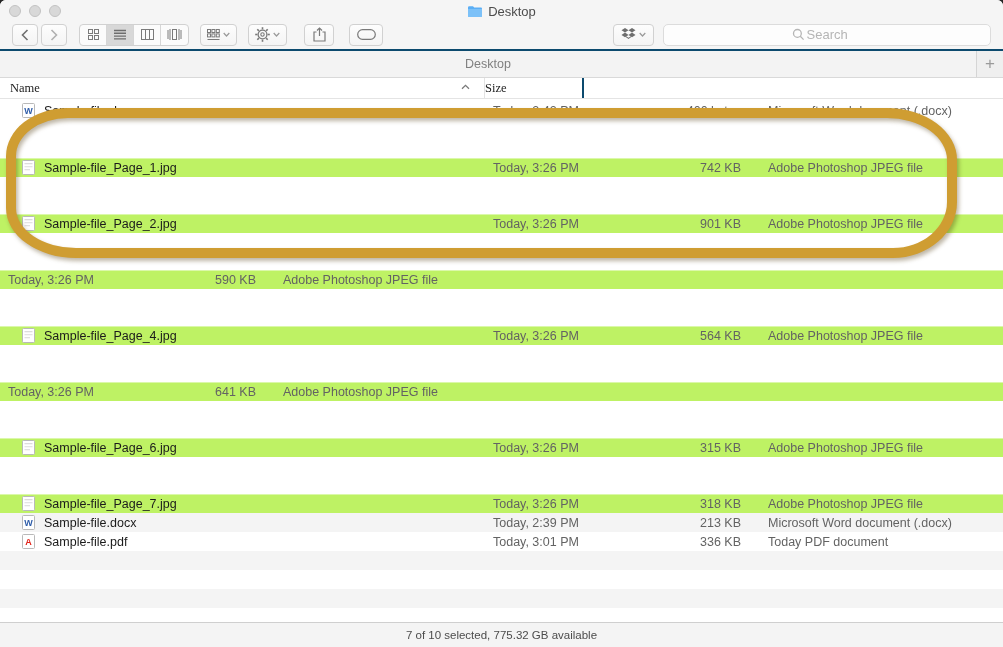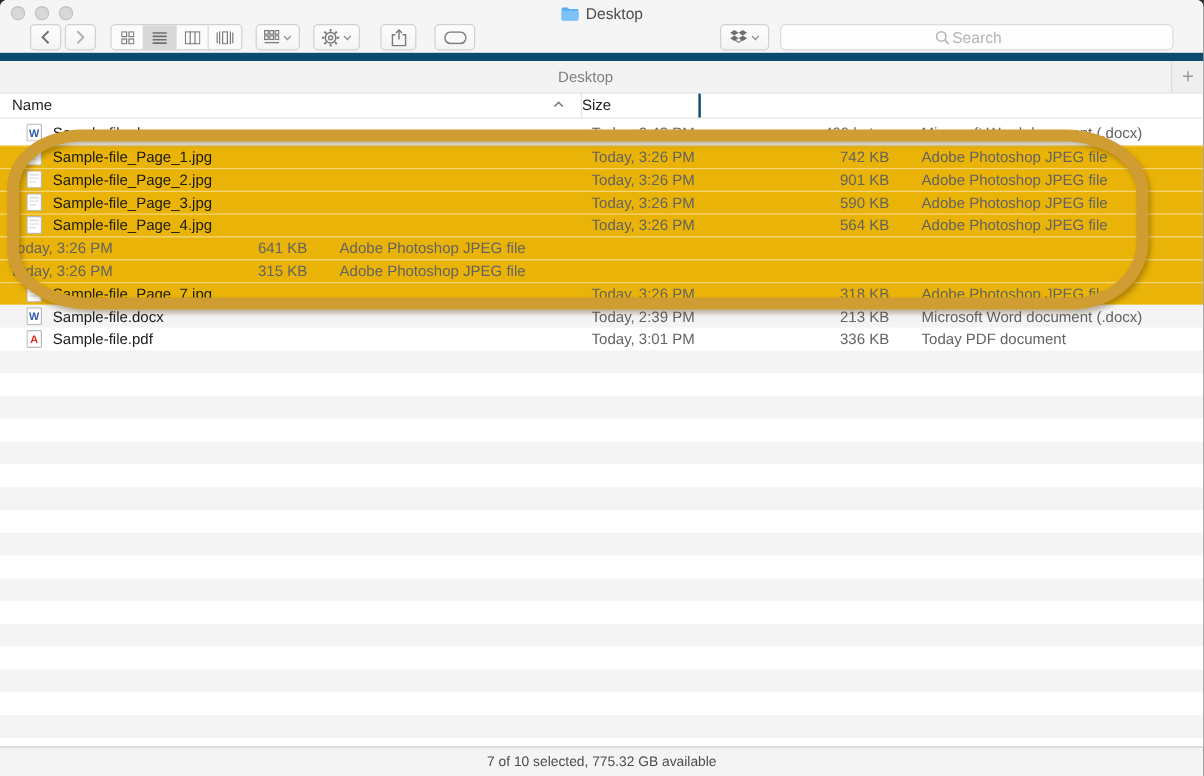--- a/index.html
+++ b/index.html
@@ -9,22 +9,22 @@
     border-radius:6px 6px 0 0; overflow:hidden;
     -webkit-font-smoothing:antialiased;
   }
   
   #titlebar { position:relative; height:20px; background:#f5f5f5; }
   .traffic { position:absolute; top:5px; left:9px; display:flex; gap:8px; }
   .traffic span { width:12px; height:12px; border-radius:50%; background:#d8d8d8; border:1px solid #c2c2c2; display:block; }
   .win-title { height:100%; display:flex; align-items:center; justify-content:center; gap:5px;
     font-size:13px; color:#4c4c4c; font-weight:400; padding-top:3px;}
   
-  #toolbar { height:31px; background:#f5f5f5; border-bottom:7px solid #0c4a6e;
-    display:flex; align-items:flex-start; padding:0 25px; }
+  #toolbar { height:31px; background:#f5f5f5; border-bottom:2px solid #0c4a6e;
+    display:flex; align-items:center; padding:0 12px; }
   .tb-btn { height:22px; border:1px solid #d1d1d1; border-radius:4px;
     background:linear-gradient(#fdfdfd,#f4f4f4); display:flex; align-items:center;
     justify-content:center; color:#7e7e7e; cursor:default; }
   .nav { width:26px; font-size:14px; }
   .nav.fwd { color:#b0b0b0; margin-left:3px; }
   .seg-group { display:flex; margin-left:12px; border:1px solid #d1d1d1; border-radius:4px; overflow:hidden; height:22px; background:#fbfbfb;}
   .seg { width:27px; height:100%; display:flex; align-items:center; justify-content:center; border-right:1px solid #d6d6d6; color:#7a7a7a; }
   .seg:last-child { border-right:none; }
   .seg.sel { background:#d8d8d8; }
   .dd { margin-left:11px; padding:0 6px; gap:3px; }
@@ -37,31 +37,31 @@
     font-size:13px; color:#555; font-family:"Liberation Sans", sans-serif; }
   .searchfield input::placeholder { color:#b5b5b5; opacity:1; }
   
   #tabbar { height:27px; background:#f1f1f1; border-bottom:1px solid #d9d9d9; display:flex; }
   .tab { flex:1; display:flex; align-items:center; justify-content:center;
     font-size:12.5px; color:#7f7f7f; border-right:1px solid #d5d5d5; background:#f3f3f3; }
   .addtab { width:26px; display:flex; align-items:center; justify-content:center;
     font-size:17px; color:#9a9a9a; background:#efefef; }
   
   #colheader { height:21px; background:#fff; border-bottom:1px solid #e4e4e4;
-    display:flex; align-items:center; font-size:12.5px; color:#222; }
+    display:flex; align-items:center; font-size:12.5px; color:#222;font-family:Liberation Serif, serif; }
   .ch { height:100%; display:flex; align-items:center; }
   .ch-name { width:485px; padding-left:10px; border-right:1px solid #e3e3e3; position:relative; }
   .sortcaret { position:absolute; right:14px; top:6px; color:#7a7a7a; }
   .ch-date { width:170px; padding-left:8px; border-right:1px solid #e3e3e3; }
   .ch-size { width:99px; padding-right:13px; border-right:2px solid #0c4a6e; }
   .ch-kind { flex:1; padding-left:14px; }
   
   #list { position:absolute; top:99px; left:0; right:0; bottom:25px; background:#fff; overflow:hidden; }
   .row { display:flex; align-items:center; height:19px; font-size:12.5px; }
-  .row.selected { background:#eab308; box-shadow:inset 0 1px 0 rgba(255,255,255,0.45); }
+  .row.selected { background:#bef264; box-shadow:inset 0 1px 0 rgba(255,255,255,0.45);margin-top:37px; }
   .row.stripe { background:#f4f4f4; }
   .row.clipped { height:22px; align-items:flex-start; }
   .row.clipped .cell { padding-top:1px; }
   .cell { display:flex; align-items:center; height:100%; overflow:hidden; white-space:nowrap; }
   .c-name { width:485px; padding-left:22px; gap:9px; color:#1b1b1b; }
   .c-date { width:170px; padding-left:8px; color:#636363; }
   .c-size { width:99px; justify-content:flex-end; padding-right:13px; color:#636363; }
   .c-kind { flex:1; padding-left:14px; color:#636363; }
   .ficon { flex:0 0 auto; display:flex; }
   .stripe-band { height:19px; }
@@ -314,57 +314,57 @@
               <rect x="2.5" y="9" width="5.5" height="1.3" fill="#e0e0e0"></rect>
             </svg>
           </span>
           <span>Sample-file_Page_2.jpg</span>
         </div>
         <div class="cell c-date">Today, 3:26 PM</div>
         <div class="cell c-size">901 KB</div>
         <div class="cell c-kind">Adobe Photoshop JPEG file</div>
       </div>
       <div class="row selected">
+        <div class="cell c-date">Today, 3:26 PM</div>
+        <div class="cell c-size">590 KB</div>
+        <div class="cell c-kind">Adobe Photoshop JPEG file</div>
+      </div>
+      <div class="row selected">
         <div class="cell c-name">
           <span class="ficon">
             <svg width="13" height="15" viewBox="0 0 13 15">
               <rect x="0.5" y="0.5" width="12" height="14" rx="1" fill="#ffffff" stroke="#b9b9b9"></rect>
               <rect x="2.5" y="3" width="8" height="1.3" fill="#dcdcdc"></rect>
               <rect x="2.5" y="6" width="8" height="1.3" fill="#e4e4e4"></rect>
               <rect x="2.5" y="9" width="5.5" height="1.3" fill="#e0e0e0"></rect>
             </svg>
           </span>
-          <span>Sample-file_Page_3.jpg</span>
-        </div>
-        <div class="cell c-date">Today, 3:26 PM</div>
-        <div class="cell c-size">590 KB</div>
+          <span>Sample-file_Page_4.jpg</span>
+        </div>
+        <div class="cell c-date">Today, 3:26 PM</div>
+        <div class="cell c-size">564 KB</div>
+        <div class="cell c-kind">Adobe Photoshop JPEG file</div>
+      </div>
+      <div class="row selected">
+        <div class="cell c-date">Today, 3:26 PM</div>
+        <div class="cell c-size">641 KB</div>
         <div class="cell c-kind">Adobe Photoshop JPEG file</div>
       </div>
       <div class="row selected">
         <div class="cell c-name">
           <span class="ficon">
             <svg width="13" height="15" viewBox="0 0 13 15">
               <rect x="0.5" y="0.5" width="12" height="14" rx="1" fill="#ffffff" stroke="#b9b9b9"></rect>
               <rect x="2.5" y="3" width="8" height="1.3" fill="#dcdcdc"></rect>
               <rect x="2.5" y="6" width="8" height="1.3" fill="#e4e4e4"></rect>
               <rect x="2.5" y="9" width="5.5" height="1.3" fill="#e0e0e0"></rect>
             </svg>
           </span>
-          <span>Sample-file_Page_4.jpg</span>
-        </div>
-        <div class="cell c-date">Today, 3:26 PM</div>
-        <div class="cell c-size">564 KB</div>
-        <div class="cell c-kind">Adobe Photoshop JPEG file</div>
-      </div>
-      <div class="row selected">
-        <div class="cell c-date">Today, 3:26 PM</div>
-        <div class="cell c-size">641 KB</div>
-        <div class="cell c-kind">Adobe Photoshop JPEG file</div>
-      </div>
-      <div class="row selected">
+          <span>Sample-file_Page_6.jpg</span>
+        </div>
         <div class="cell c-date">Today, 3:26 PM</div>
         <div class="cell c-size">315 KB</div>
         <div class="cell c-kind">Adobe Photoshop JPEG file</div>
       </div>
       <div class="row selected">
         <div class="cell c-name">
           <span class="ficon">
             <svg width="13" height="15" viewBox="0 0 13 15">
               <rect x="0.5" y="0.5" width="12" height="14" rx="1" fill="#ffffff" stroke="#b9b9b9"></rect>
               <rect x="2.5" y="3" width="8" height="1.3" fill="#dcdcdc"></rect>

